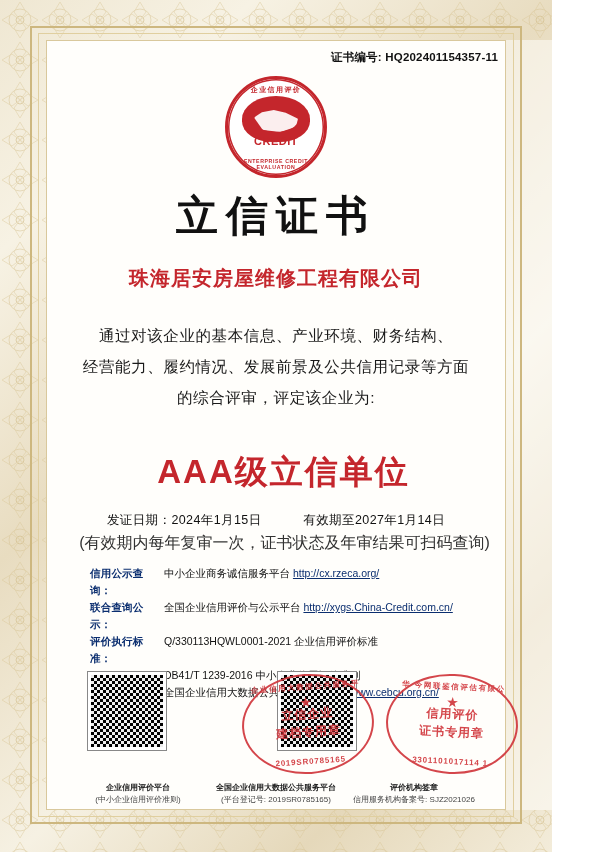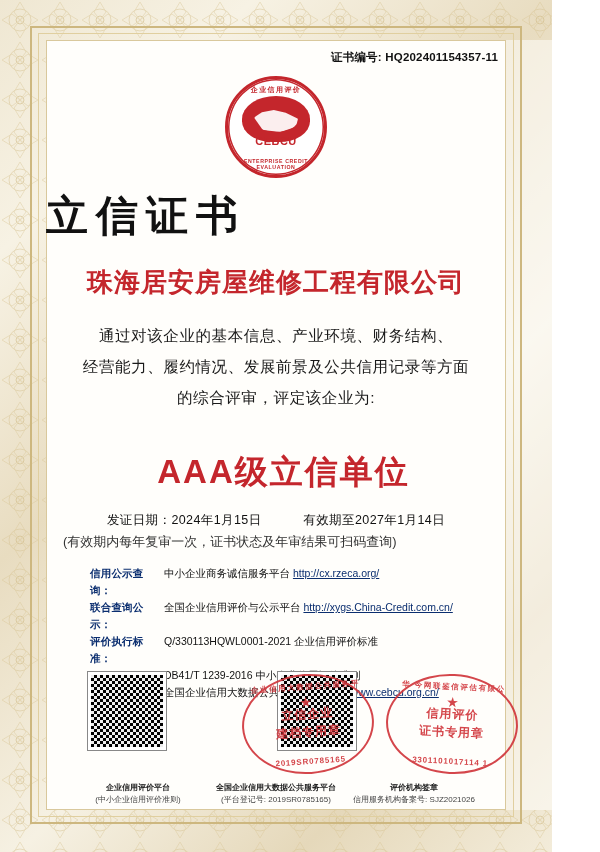--- a/index.html
+++ b/index.html
@@ -136,32 +136,33 @@
     color: #c4262c;
     font-size: 11px;
     font-weight: bold;
     letter-spacing: .5px;
   }
 
   .title {
     position: absolute;
     left: 0; right: 0;
     top: 148px;
+    text-align: center;
     font-size: 42px;
     font-weight: bold;
     color: #111;
     letter-spacing: 8px;
   }
 
   .company {
     position: absolute;
     left: 0; right: 0;
     top: 225px;
     text-align: center;
-    font-size: 26px;
+    font-size: 20px;
     font-weight: bold;
     color: #c4262c;
     letter-spacing: 1px;
   }
 
   .body-text {
     position: absolute;
     left: 28px;
     right: 28px;
     top: 280px;
@@ -192,21 +193,22 @@
     text-align: center;
     font-size: 12.5px;
     color: #111;
     letter-spacing: .4px;
   }
   .dates .gap { display: inline-block; width: 34px; }
   .dates-note {
     position: absolute;
     left: 17px; right: 0;
     top: 493px;
-    font-size: 13px;
+    text-align: center;
+    font-size: 16px;
     color: #333;
   }
 
   .info-block {
     position: absolute;
     left: 44px;
     right: 30px;
     top: 525px;
     font-size: 10.5px;
     color: #111;
@@ -357,21 +359,21 @@
 
     <div class="cert-no">
       <span>证书编号:</span>
       <span>HQ202401154357-11</span>
     </div>
 
     <div class="emblem-wrap">
       <div class="emblem">
         <div class="ring-text-top">企业信用评价</div>
         <div class="inner-disc"></div>
-        <div class="acronym">CEBCU</div>
+        <div class="acronym">CREDIT</div>
         <div class="ring-text-bottom">ENTERPRISE CREDIT EVALUATION</div>
       </div>
     </div>
 
     <div class="title">立信证书</div>
 
     <div class="company">珠海居安房屋维修工程有限公司</div>
 
     <div class="body-text">
       <span class="ln">通过对该企业的基本信息、产业环境、财务结构、</span>

